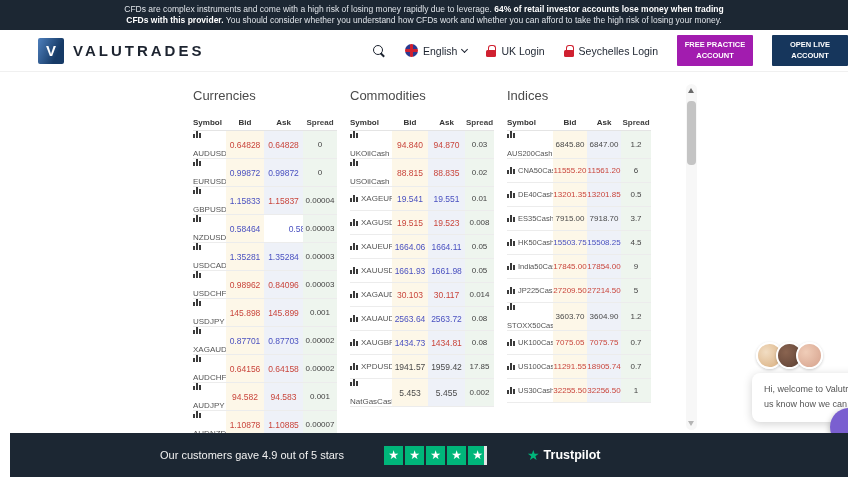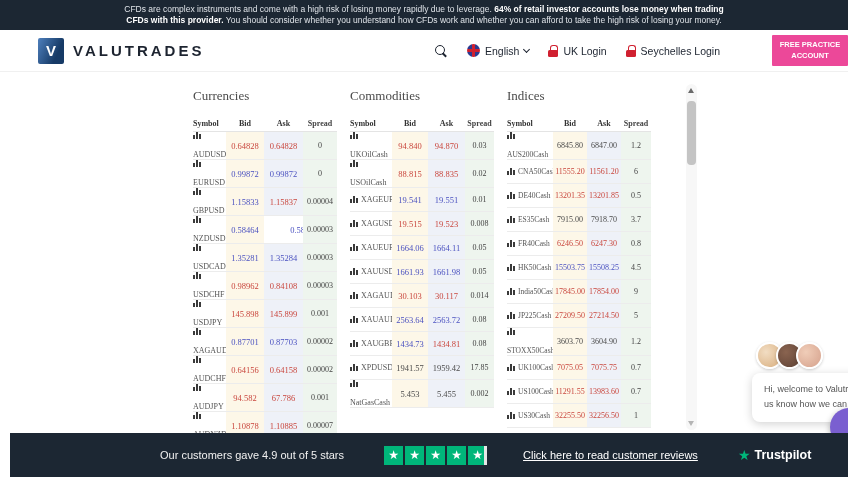--- a/index.html
+++ b/index.html
@@ -39,27 +39,27 @@
     border-bottom:1.5px solid #1d2430; transform:rotate(45deg); margin-top:-3px; }
   .lock-icon { width:10px; height:12px; position:relative; display:inline-block; }
   .lock-icon:before { content:''; position:absolute; top:0; left:2px; width:6px;
     height:7px; border:1.6px solid #d02030; border-bottom:none;
     border-radius:3px 3px 0 0; }
   .lock-icon:after { content:''; position:absolute; top:5px; left:0; width:10px;
     height:7px; background:#d02030; border-radius:1.5px; }
   .hbtn { width:76px; padding:5px 4px; font-size:7.5px; font-weight:bold;
     color:#fff; text-align:center; line-height:1.35; border:none; cursor:pointer;
     border-radius:1px; font-family:"Liberation Sans", sans-serif; }
-  .btn-red { background:#ec4899;margin-left:33px; }
+  .btn-red { background:#a21caf; }
   .btn-navy { background:#16365c; margin-right:0; }
   .header-right { padding-right:0; }
 
   
   main { position:absolute; top:72px; left:0; width:848px; height:361px; background:#fff; }
-  .tables { display:flex; gap:13px; padding:16px 0 0 193px;font-family:Liberation Serif, serif; }
+  .tables { display:flex; gap:13px; padding:16px 0 0 193px; }
   .mtable { width:144px; }
   .mtable h2 { font-size:13px; font-weight:400; color:#4a4a4a; margin-bottom:11px; }
   .trow { display:grid; align-items:center; min-height:24px;
     border-bottom:1px solid #ececec; }
   .mtable.t0 .trow { grid-template-columns:33px 38px 39px 34px; }
   .mtable.t1 .trow { grid-template-columns:42px 36px 37px 29px; }
   .mtable.t2 .trow { grid-template-columns:46px 34px 34px 30px; }
   .trow.thead { min-height:17px; border-bottom:1px solid #e4e4e4; }
   .thead .cell { font-size:8px; font-weight:bold; color:#333; background:#fff !important; }
   .cell { height:100%; display:flex; align-items:center; justify-content:center;
@@ -141,20 +141,21 @@
     </div>
     <div class="hitem">
       <span class="lock-icon"></span>
       <span>UK Login</span>
     </div>
     <div class="hitem">
       <span class="lock-icon"></span>
       <span>Seychelles Login</span>
     </div>
     <button class="hbtn btn-red">FREE PRACTICE ACCOUNT</button>
+    <button class="hbtn btn-navy">OPEN LIVE ACCOUNT</button>
   </div>
 </header>
 
 <main>
   <div class="tables">
       <section class="mtable t0">
         <h2>Currencies</h2>
         <div class="trow thead">
           <div class="cell c0">Symbol</div>
           <div class="cell c1">Bid</div>
@@ -229,21 +230,21 @@
         <div class="trow twol">
           <div class="cell c0 sym">
             <span class="bars">
               <i></i>
               <i></i>
               <i></i>
             </span>
             <span class="symname">USDCHF</span>
           </div>
           <div class="cell c1" style="color: rgb(201, 70, 61);">0.98962</div>
-          <div class="cell c2" style="color: rgb(201, 70, 61);">0.84108</div>
+          <div class="cell c2" style="color: rgb(201, 70, 61);">0.84096</div>
           <div class="cell c3">0.00003</div>
         </div>
         <div class="trow twol">
           <div class="cell c0 sym">
             <span class="bars">
               <i></i>
               <i></i>
               <i></i>
             </span>
             <span class="symname">USDJPY</span>
@@ -281,21 +282,21 @@
         <div class="trow twol">
           <div class="cell c0 sym">
             <span class="bars">
               <i></i>
               <i></i>
               <i></i>
             </span>
             <span class="symname">AUDJPY</span>
           </div>
           <div class="cell c1" style="color: rgb(201, 70, 61);">94.582</div>
-          <div class="cell c2" style="color: rgb(201, 70, 61);">67.786</div>
+          <div class="cell c2" style="color: rgb(201, 70, 61);">94.583</div>
           <div class="cell c3">0.001</div>
         </div>
         <div class="trow twol">
           <div class="cell c0 sym">
             <span class="bars">
               <i></i>
               <i></i>
               <i></i>
             </span>
             <span class="symname">AUDNZD</span>
@@ -530,33 +531,20 @@
           <div class="cell c2" style="color: rgb(74, 74, 74);">7918.70</div>
           <div class="cell c3">3.7</div>
         </div>
         <div class="trow">
           <div class="cell c0 sym">
             <span class="bars">
               <i></i>
               <i></i>
               <i></i>
             </span>
-            <span class="symname">FR40Cash</span>
-          </div>
-          <div class="cell c1" style="color: rgb(201, 70, 61);">6246.50</div>
-          <div class="cell c2" style="color: rgb(201, 70, 61);">6247.30</div>
-          <div class="cell c3">0.8</div>
-        </div>
-        <div class="trow">
-          <div class="cell c0 sym">
-            <span class="bars">
-              <i></i>
-              <i></i>
-              <i></i>
-            </span>
             <span class="symname">HK50Cash</span>
           </div>
           <div class="cell c1" style="color: rgb(74, 81, 192);">15503.75</div>
           <div class="cell c2" style="color: rgb(74, 81, 192);">15508.25</div>
           <div class="cell c3">4.5</div>
         </div>
         <div class="trow">
           <div class="cell c0 sym">
             <span class="bars">
               <i></i>
@@ -611,21 +599,21 @@
         <div class="trow">
           <div class="cell c0 sym">
             <span class="bars">
               <i></i>
               <i></i>
               <i></i>
             </span>
             <span class="symname">US100Cash</span>
           </div>
           <div class="cell c1" style="color: rgb(201, 70, 61);">11291.55</div>
-          <div class="cell c2" style="color: rgb(201, 70, 61);">13983.60</div>
+          <div class="cell c2" style="color: rgb(201, 70, 61);">18905.74</div>
           <div class="cell c3">0.7</div>
         </div>
         <div class="trow">
           <div class="cell c0 sym">
             <span class="bars">
               <i></i>
               <i></i>
               <i></i>
             </span>
             <span class="symname">US30Cash</span>
@@ -658,18 +646,17 @@
 
 <footer>
   <span class="rating-text">Our customers gave 4.9 out of 5 stars</span>
   <div class="stars">
       <div class="star-box">★</div>
       <div class="star-box">★</div>
       <div class="star-box">★</div>
       <div class="star-box">★</div>
       <div class="star-box">★</div>
     </div>
-  <span class="review-link">Click here to read customer reviews</span>
   <div class="tp-logo">
     <span class="tp-star">★</span>
     <span class="tp-name">Trustpilot</span>
   </div>
 </footer>
 
 </body></html>

